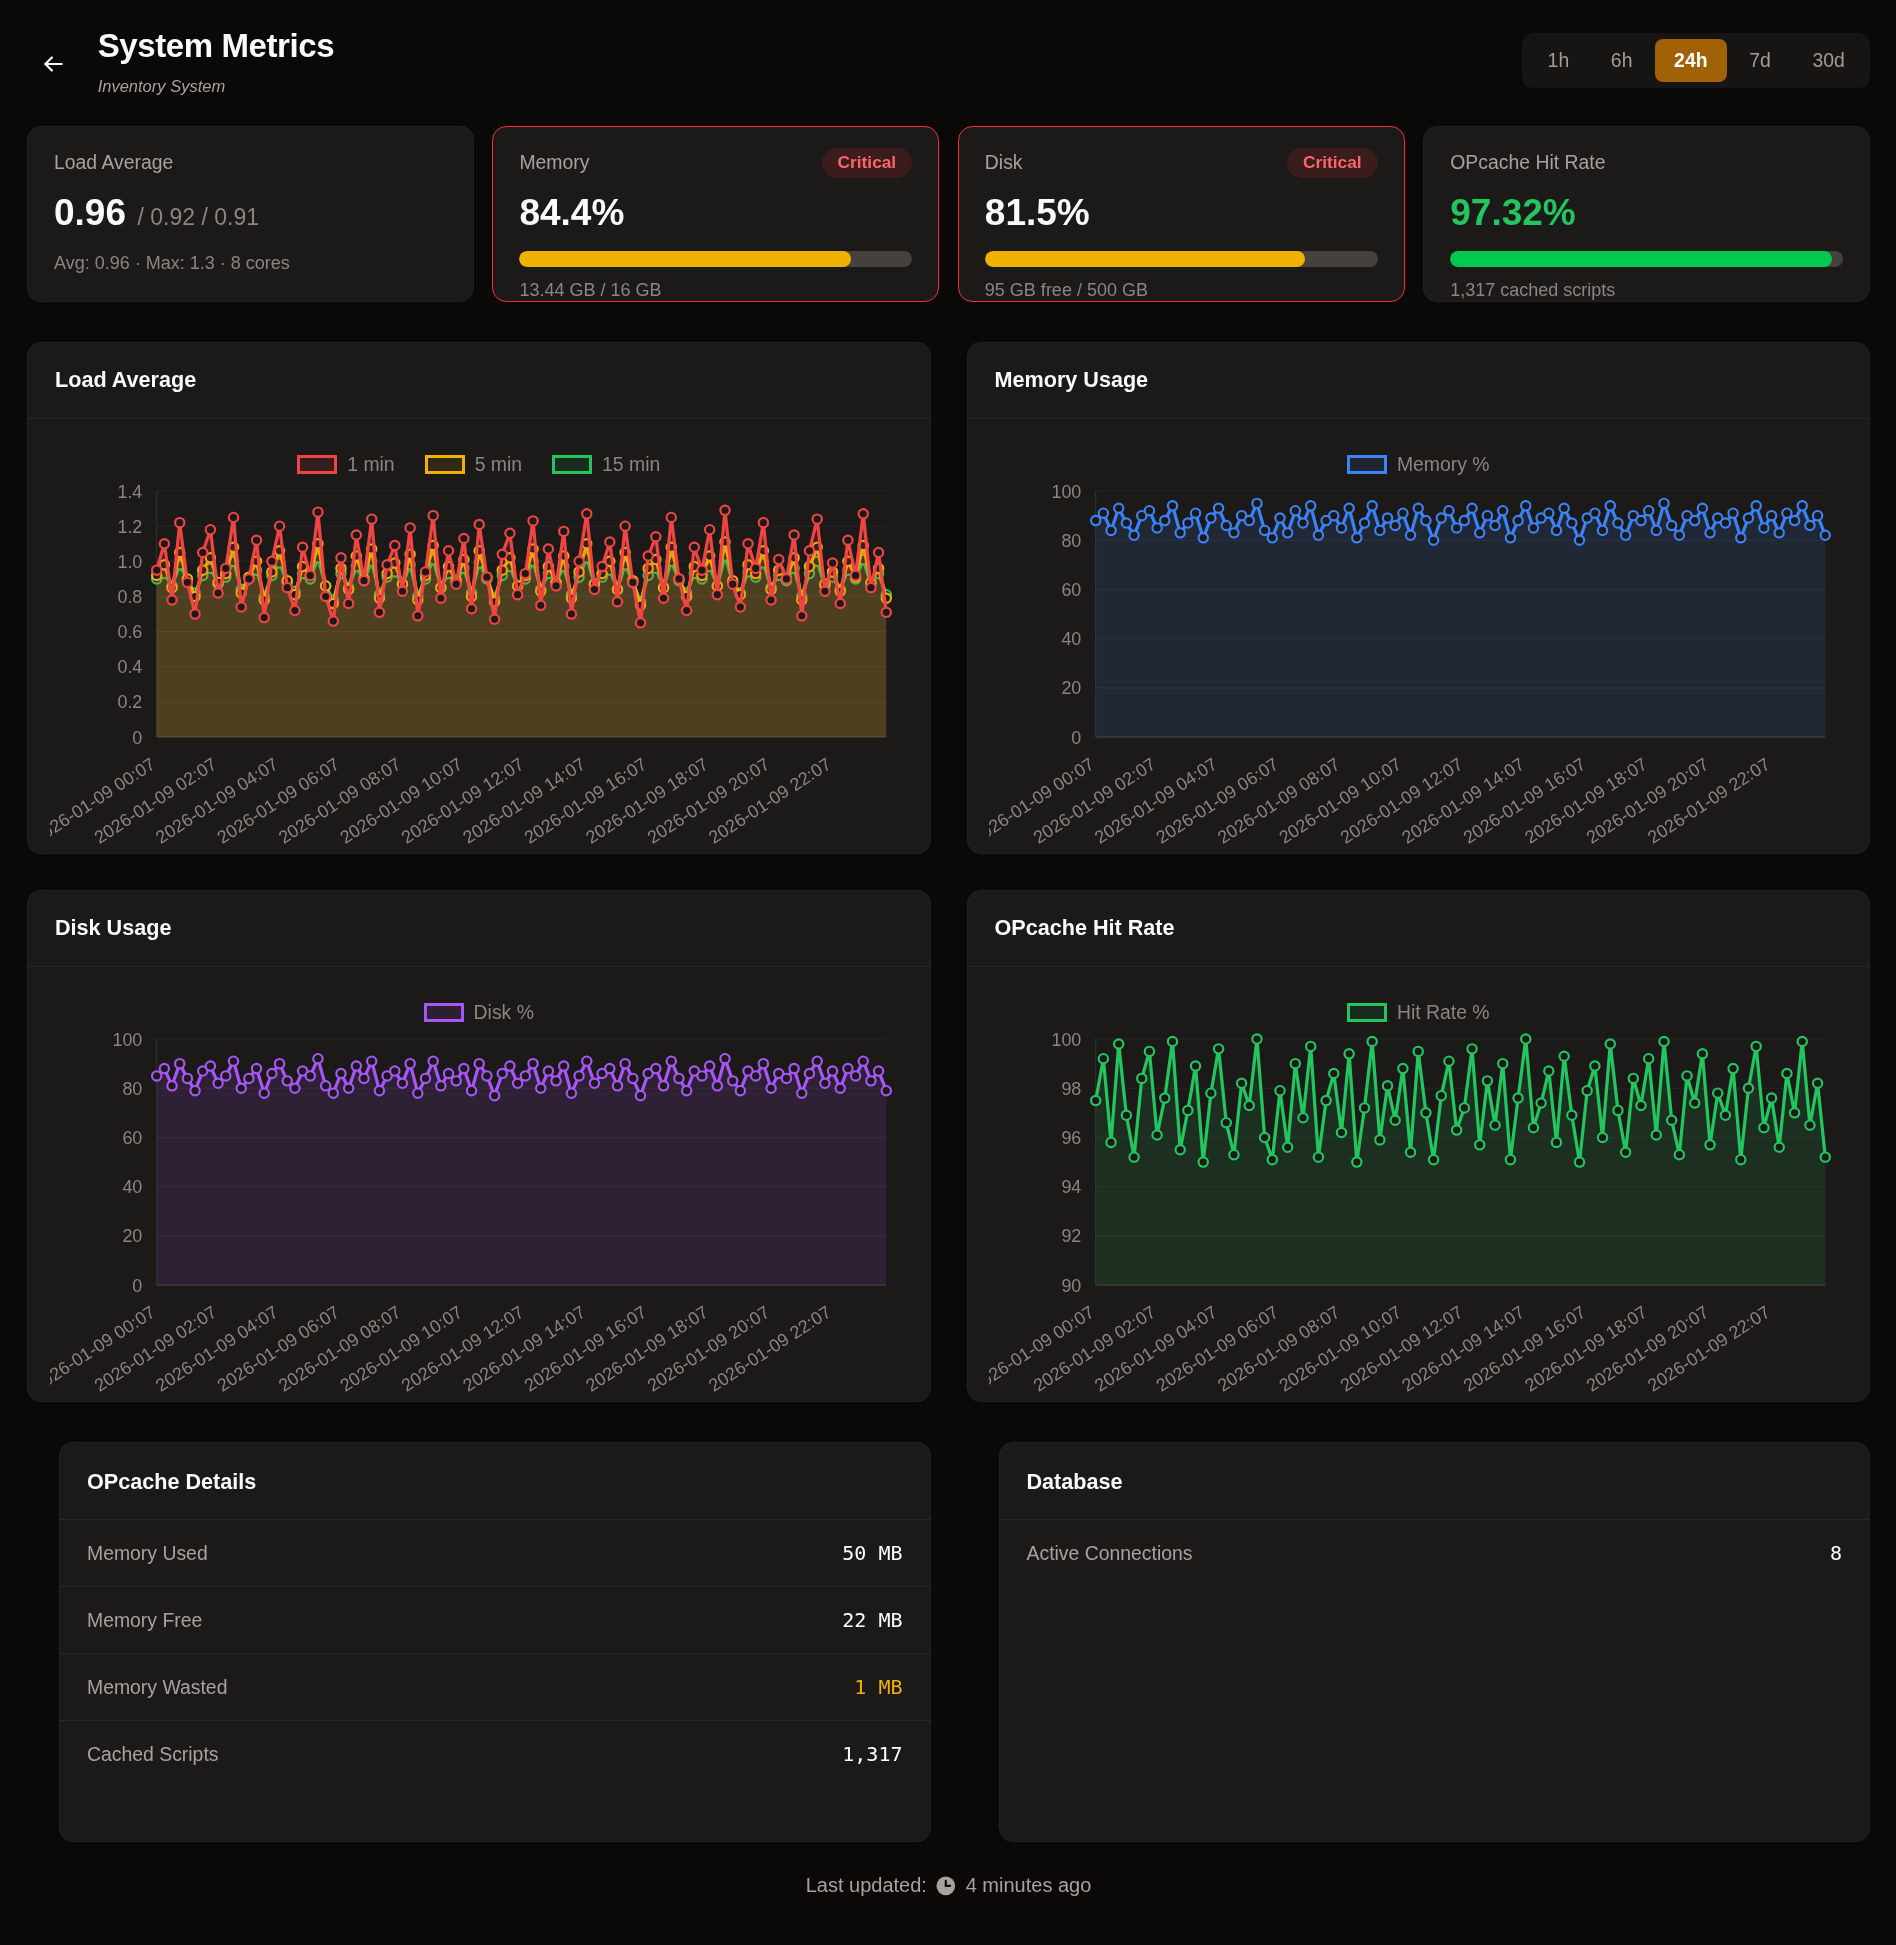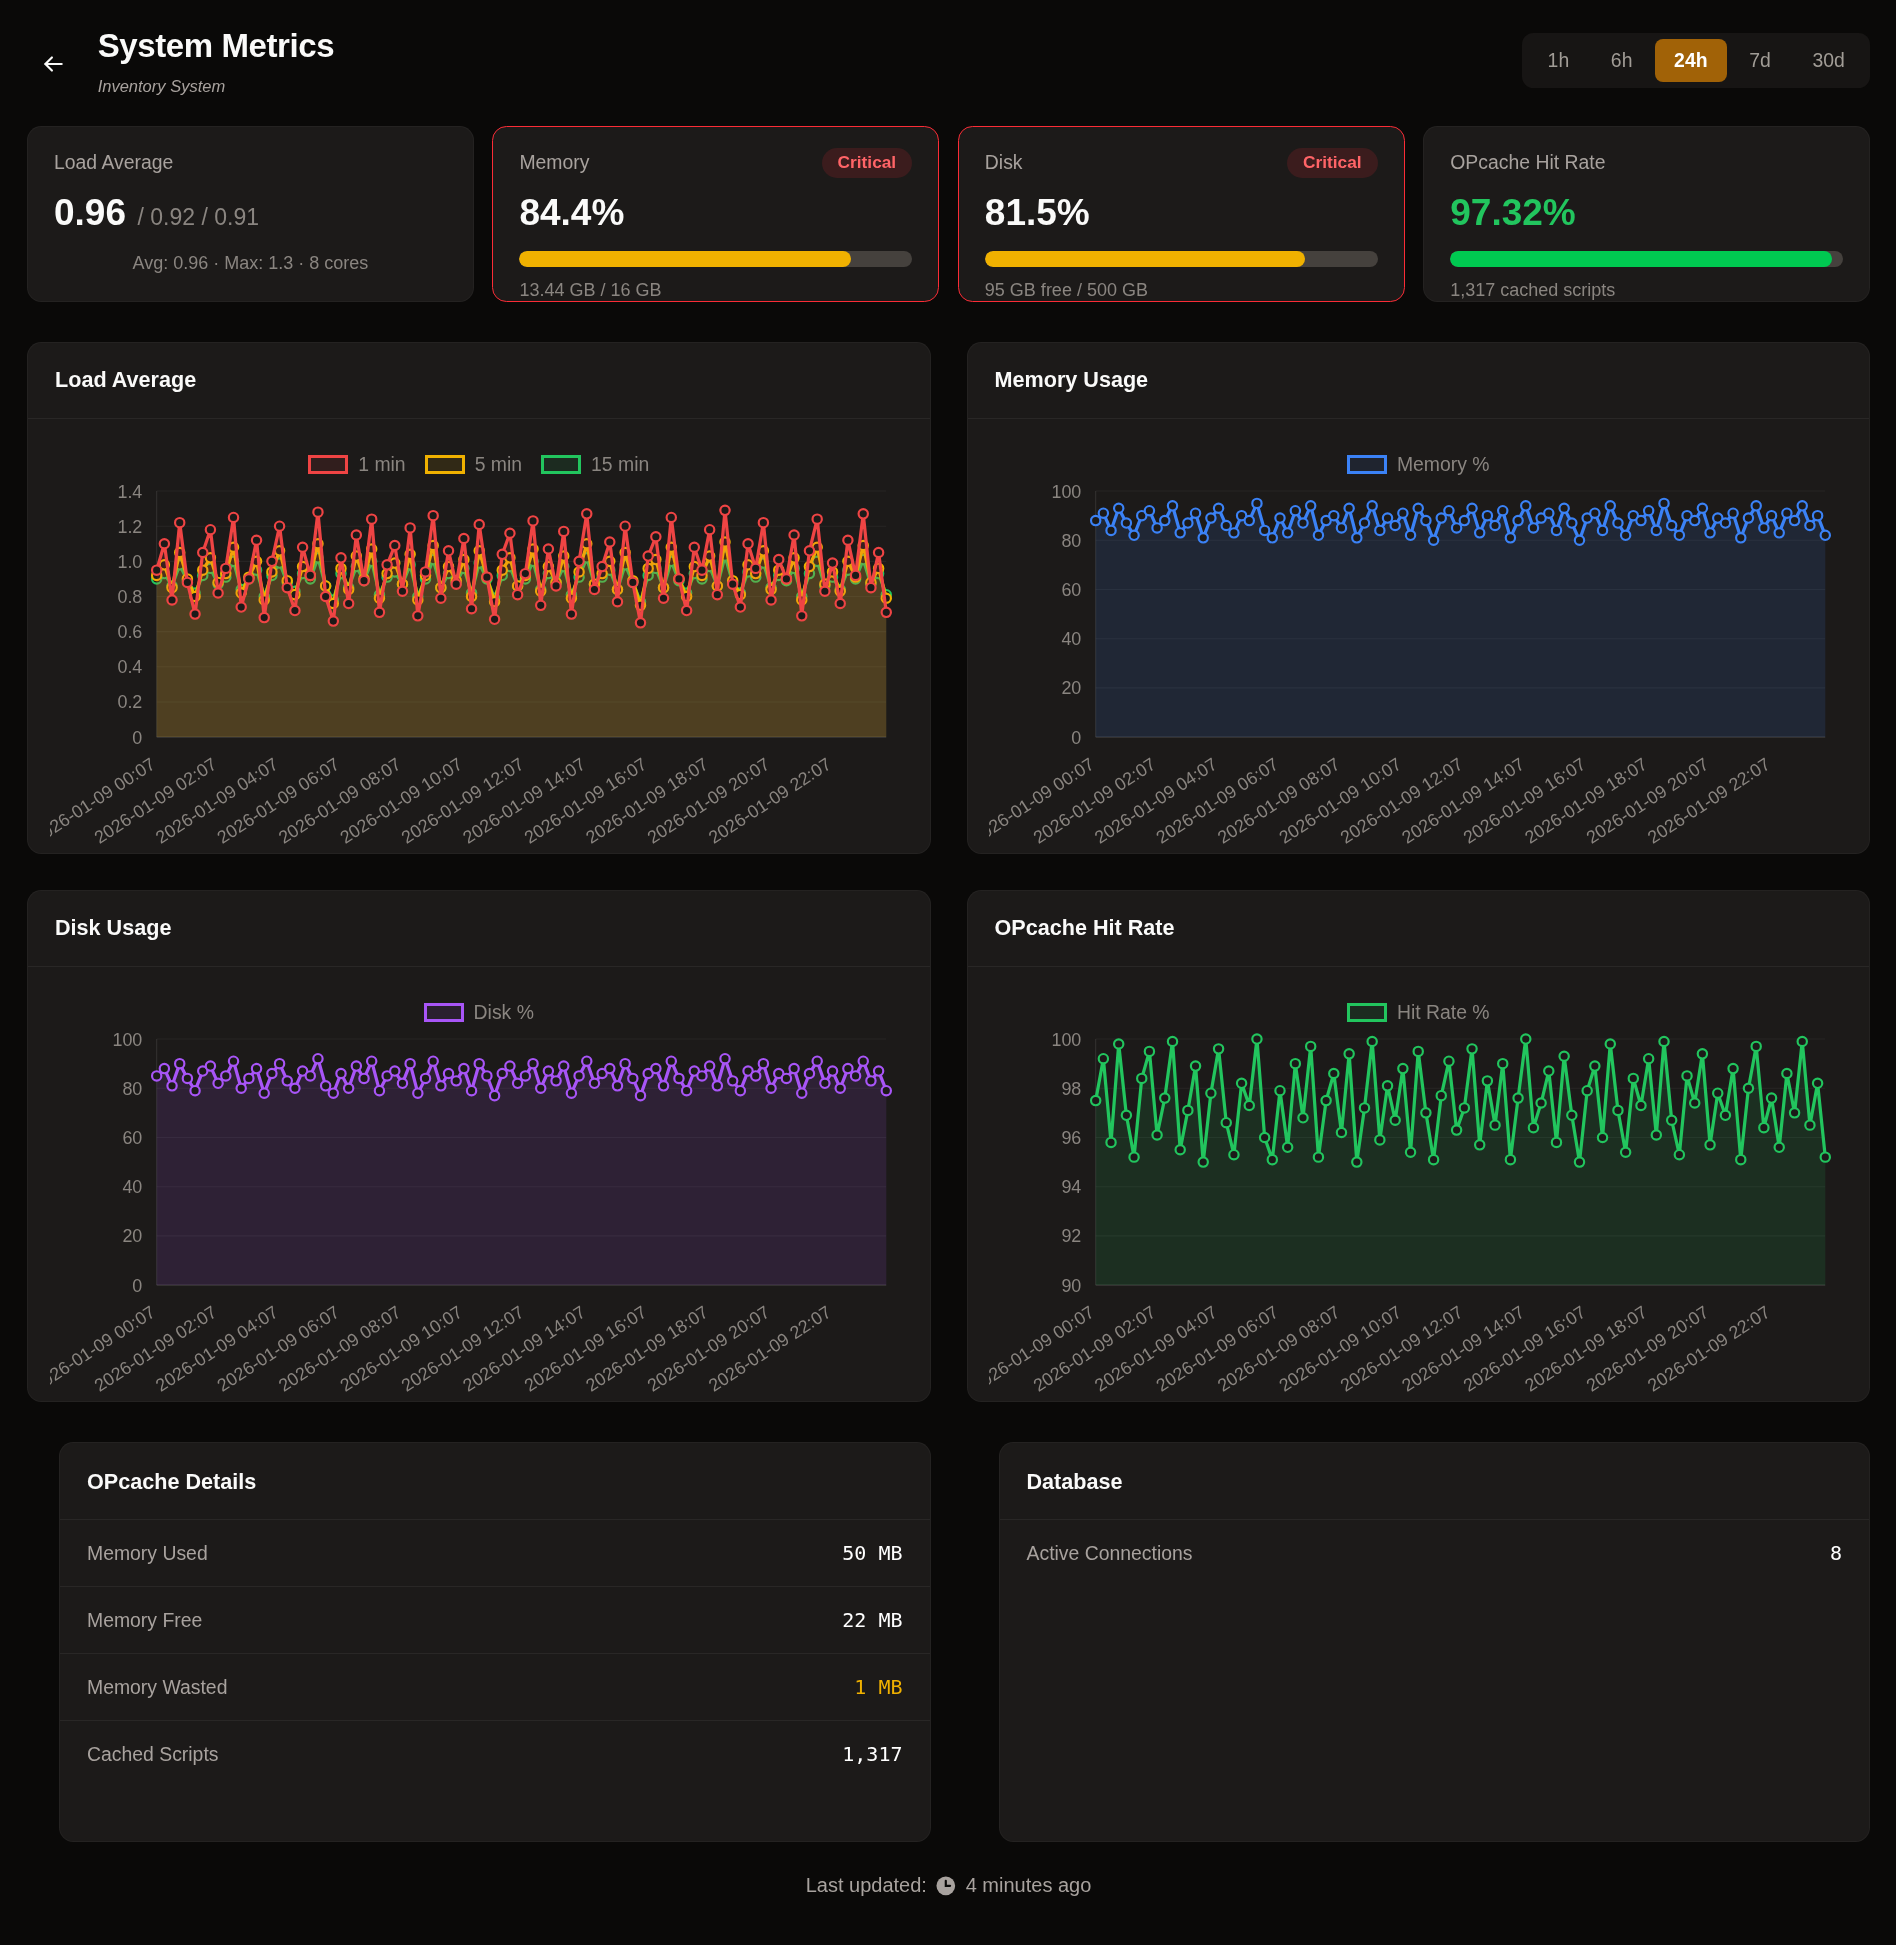--- a/index.html
+++ b/index.html
@@ -37,32 +37,32 @@
   .stat-title { font-size: 19.4px; color: #a8a29e; }
   .badge {
     font-size: 17.3px; color: #ff6467; background: rgba(251,44,54,0.14);
     padding: 4.3px 16px; border-radius: 719px; font-weight: 600;
   }
   .stat-value { font-size: 37px; font-weight: 700; margin-top: 13px; display: flex; align-items: baseline; gap: 11.5px; }
   .stat-value .suffix { font-size: 23px; font-weight: 400; color: #8a8580; }
   .bar { height: 16px; background: #45413d; border-radius: 719px; margin-top: 17.3px; overflow: hidden; }
   .bar-fill { height: 100%; border-radius: 719px; }
   .stat-sub { font-size: 18px; color: #8a8580; margin-top: 13px; }
-  .stat-sub.loose { margin-top: 18.7px; text-align: center; }
+  .stat-sub.loose { margin-top: 18.7px; }
 
   
   .charts { display: grid; grid-template-columns: 1fr 1fr; gap: 36px; margin-top: 40px; }
   .chart-card {
     background: #1c1a19; border: 1.4px solid rgba(255,255,255,0.035);
     border-radius: 14.4px; height: 512px; display: flex; flex-direction: column;
   }
   .chart-header { padding: 24.5px 27px; border-bottom: 1.4px solid rgba(255,255,255,0.06); }
   .chart-title { font-size: 21.6px; font-weight: 700; }
   .chart-body { flex: 1; display: flex; flex-direction: column; padding: 14.4px 21.6px 8.6px; min-height: 0; }
-  .legend { display: flex; justify-content: center; gap: 19px; margin: 20px 0 4.3px; }
+  .legend { display: flex; justify-content: center; gap: 30px; margin: 20px 0 4.3px; }
   .legend-item { display: flex; align-items: center; gap: 10px; }
   .legend-box { width: 40px; height: 18.7px; border: 3.6px solid; display: inline-block; }
   .legend-label { font-size: 19.4px; color: #8a8580; }
   svg.chart { flex: 1; width: 100%; display: block; min-height: 0; }
   svg.chart text { font-family: "Liberation Sans", sans-serif; }
 
   
   .details { display: grid; grid-template-columns: 1fr 1fr; gap: 36px; margin-top: 40px; }
   .detail-card {
     background: #1c1a19; border: 1.4px solid rgba(255,255,255,0.035);

